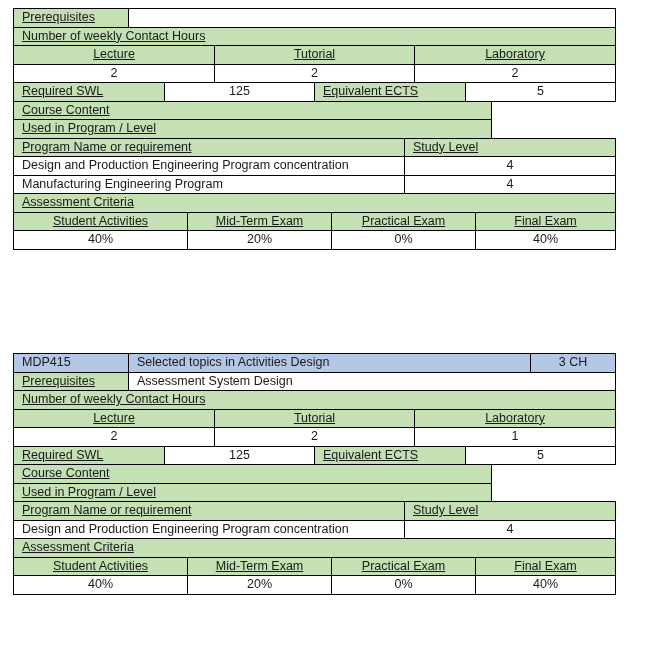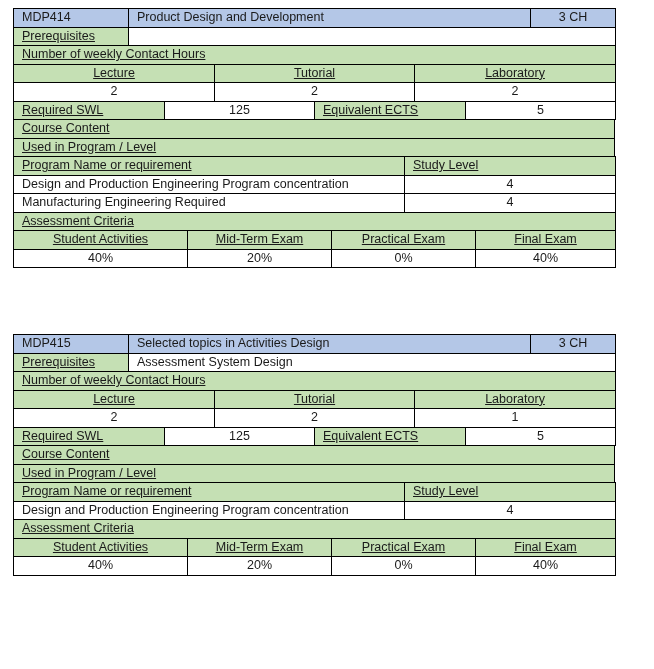--- a/index.html
+++ b/index.html
@@ -1,44 +1,39 @@
 <!DOCTYPE html>
 <html><head>
 <meta charset="utf-8">
 <style>
   html, body { margin: 0; padding: 0; background: #ffffff; }
   body { width: 654px; height: 669px; position: relative; overflow: hidden;
          font-family: "Liberation Sans", "DejaVu Sans", sans-serif; font-size: 12.5px; color: #1a1a1a; }
   .course { position: absolute; left: 13px; width: 602px; }
-  .course table { border-collapse: collapse; width: 602px; table-layout: fixed; }
+  .course table { border-collapse: collapse; width: 479px; table-layout: fixed; }
   .course td { border: 1px solid #000; padding: 0 8px; height: 17.5px; line-height: 17.5px;
                white-space: nowrap; overflow: hidden; }
   .hdr { background: #b4c7e7; }
   .grn { background: #c5e0b4; text-decoration: underline; }
   .wht { background: #ffffff; }
   .c { text-align: center; }
   .content { white-space: normal !important; text-align: justify; height: auto !important;
              line-height: 18.3px !important; padding: 0 5px 0 8px !important; }
 </style>
 </head>
 <body>
 
 <div class="course" style="top:8px;">
   <table>
     <colgroup>
         <col style="width:115px">
         <col style="width:402px">
         <col style="width:85px">
       </colgroup>
     <tbody>
-        <tr>
-      <td class="hdr">MDP414</td>
-      <td class="hdr">Product Design and Development</td>
-      <td class="hdr c">3 CH</td>
-    </tr>
     <tr>
       <td class="grn">Prerequisites</td>
       <td class="wht" colspan="2"></td>
     </tr>
   </tbody>
     </table>
   <table style="margin-top:-1px;">
     <colgroup>
         <col style="width:201px">
         <col style="width:200px">
@@ -94,21 +89,21 @@
     <tbody>
         <tr>
       <td class="grn">Program Name or requirement</td>
       <td class="grn">Study Level</td>
     </tr>
     <tr>
       <td class="wht">Design and Production Engineering Program concentration</td>
       <td class="wht c">4</td>
     </tr>
     <tr>
-      <td class="wht">Manufacturing Engineering Required</td>
+      <td class="wht">Manufacturing Engineering Program</td>
       <td class="wht c">4</td>
     </tr>
   </tbody>
     </table>
   <table style="margin-top:-1px;">
     <colgroup>
         <col style="width:174px">
         <col style="width:144px">
         <col style="width:144px">
         <col style="width:140px">
@@ -126,21 +121,21 @@
     <tr>
       <td class="wht c">40%</td>
       <td class="wht c">20%</td>
       <td class="wht c">0%</td>
       <td class="wht c">40%</td>
     </tr>
   </tbody>
     </table>
 </div>
 
-<div class="course" style="top:334px;">
+<div class="course" style="top:353px;">
   <table>
     <colgroup>
         <col style="width:115px">
         <col style="width:402px">
         <col style="width:85px">
       </colgroup>
     <tbody>
         <tr>
       <td class="hdr">MDP415</td>
       <td class="hdr">Selected topics in Activities Design</td>

